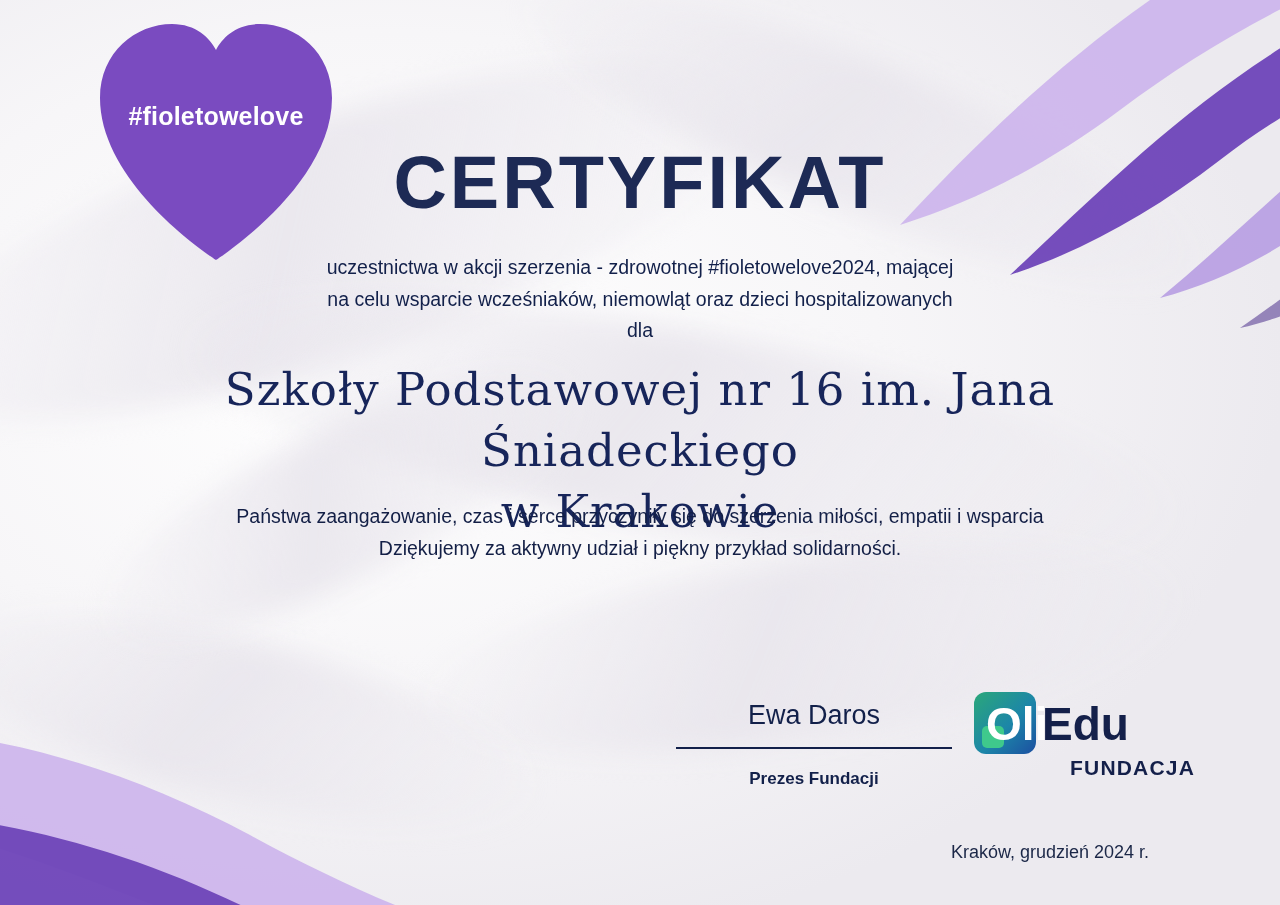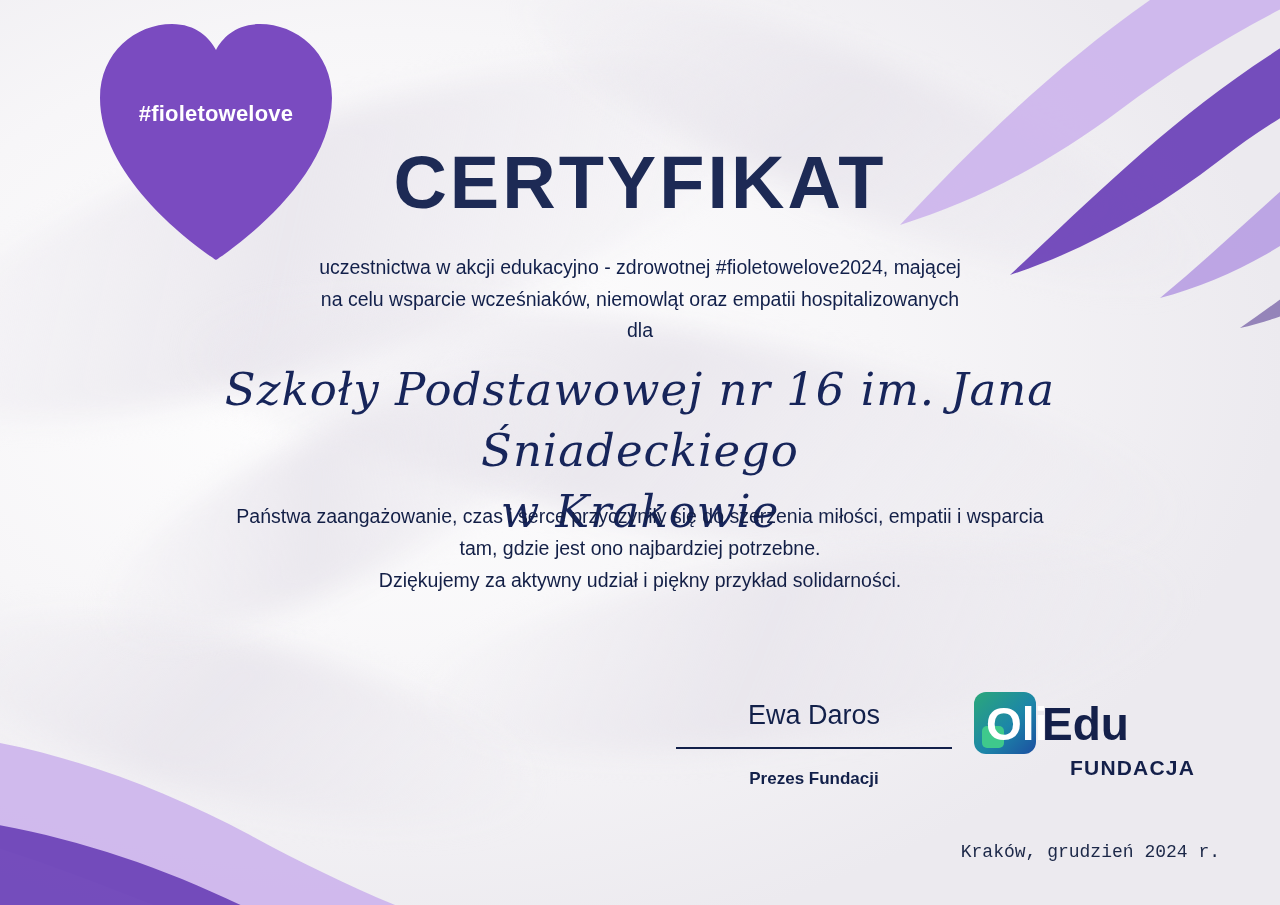--- a/index.html
+++ b/index.html
@@ -69,21 +69,21 @@
     position: absolute;
     left: 0;
     top: 82px;
     width: 248px;
     text-align: center;
     color: #ffffff;
     font-weight: 700;
     line-height: 1.28;
     letter-spacing: 0.2px;
   }
-  .heart-text .line1 { font-size: 22px; }
+  .heart-text .line1 { font-size: 25px; }
   .heart-text .line2 { font-size: 25px; }
 
   
   .content {
     position: absolute;
     left: 0;
     top: 0;
     width: 1266px;
     height: 905px;
   }
@@ -108,21 +108,20 @@
     line-height: 1.62;
     color: #12204a;
   }
   .recipient {
     position: absolute;
     left: 60px;
     top: 360px;
     width: 1160px;
     text-align: center;
     font-family: "DejaVu Serif", serif;
-    font-style: italic;
     font-size: 45px;
     line-height: 1.35;
     color: #17255a;
     letter-spacing: 1px;
   }
   .body-text {
     position: absolute;
     left: 120px;
     top: 500px;
     width: 1040px;
@@ -180,24 +179,23 @@
     font-weight: 700;
     letter-spacing: 1.2px;
     color: #14204a;
   }
 
   .place-date {
     position: absolute;
     left: 880px;
     top: 842px;
     width: 340px;
-    text-align: right;
+    text-align: center;
     font-size: 18px;
     color: #1b2747;
-    font-family: Liberation Mono, monospace;
   }
 </style>
 </head>
 <body>
 
 <div class="certificate">
 
   <div class="silk">
     <div class="band b1"></div>
     <div class="band b2"></div>
@@ -228,33 +226,32 @@
     <div class="heart-text">
       <div class="line1">#fioletowelove</div>
     </div>
   </div>
 
   <div class="content">
 
     <div class="title">CERTYFIKAT</div>
 
     <div class="subtitle">
-      <div>uczestnictwa w akcji edukacyjno - zdrowotnej #fioletowelove2024, mającej</div>
-      <div>na celu wsparcie wcześniaków, niemowląt oraz empatii hospitalizowanych</div>
+      <div>uczestnictwa w akcji szerzenia - zdrowotnej #fioletowelove2024, mającej</div>
+      <div>na celu wsparcie wcześniaków, niemowląt oraz dzieci hospitalizowanych</div>
       <div>dla</div>
     </div>
 
     <div class="recipient">
       <div>Szkoły Podstawowej nr 16 im. Jana Śniadeckiego</div>
       <div>w Krakowie</div>
     </div>
 
     <div class="body-text">
       <div>Państwa zaangażowanie, czas i serce przyczyniły się do szerzenia miłości, empatii i wsparcia</div>
-      <div>tam, gdzie jest ono najbardziej potrzebne.</div>
       <div>Dziękujemy za aktywny udział i piękny przykład solidarności.</div>
     </div>
 
     <div class="signature">
       <div class="sig-name">Ewa Daros</div>
       <div class="sig-rule"></div>
       <div class="sig-role">Prezes Fundacji</div>
     </div>
 
     <div class="logo">

